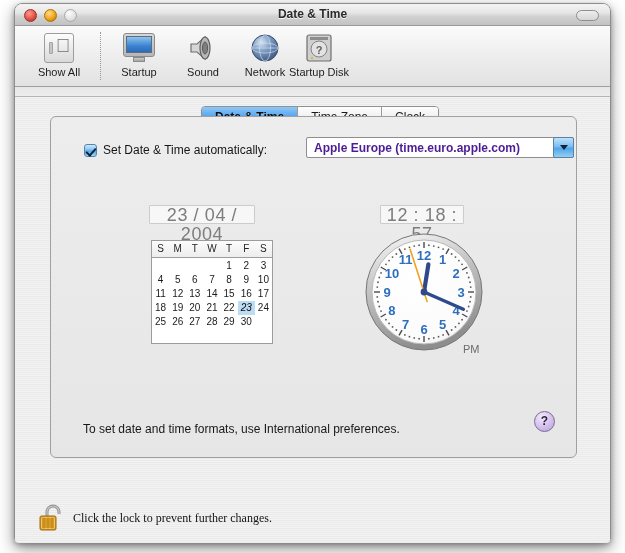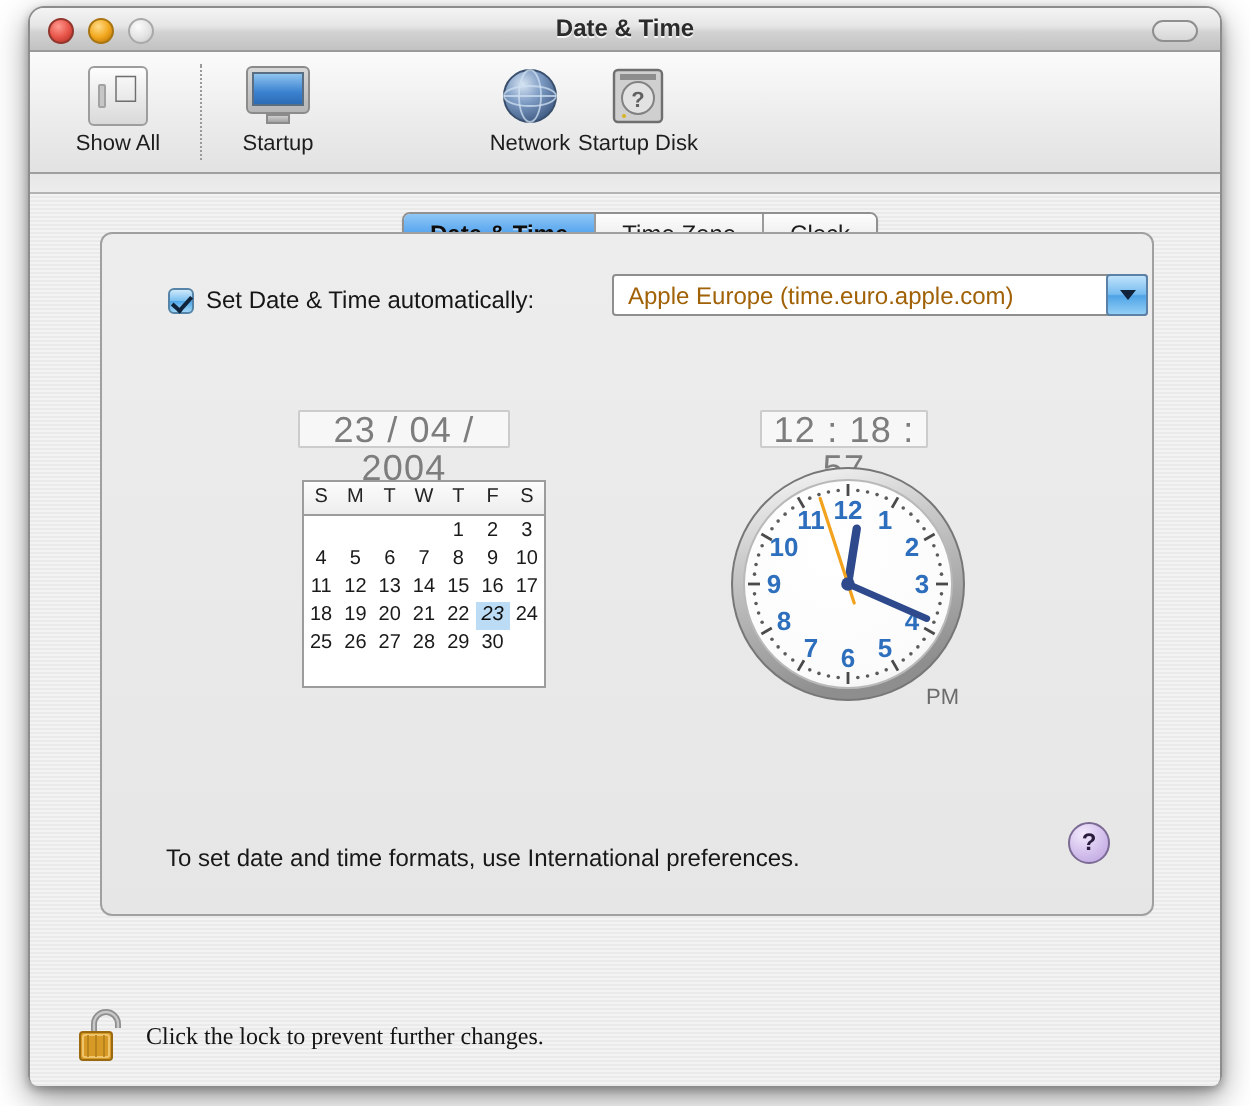--- a/index.html
+++ b/index.html
@@ -274,24 +274,25 @@
     height: 21px;
     border: 1px solid #8e8e8e;
     border-radius: 2px;
     background: #ffffff;
     box-sizing: border-box;
     display: flex;
     align-items: center;
   }
   .combo-value {
     font-size: 12px;
-    color: #a16207;
+    color: #4c1d95;
     padding-left: 7px;
     white-space: nowrap;
     overflow: hidden;
+    font-weight: bold;
   }
   .combo-arrow {
     position: absolute;
     right: -1px; top: -1px;
     width: 21px; height: 21px;
     border: 1px solid #5b82a6;
     border-radius: 2px;
     background: linear-gradient(to bottom, #bfe2fa 0%, #76bcf1 48%, #4ea3e6 52%, #93cff5 100%);
     box-sizing: border-box;
     display: flex;
@@ -470,20 +471,30 @@
         <div class="tb-icon">
           <div class="icon-display">
             <div class="scr"></div>
             <div class="inner"></div>
             <div class="foot"></div>
           </div>
         </div>
         <div class="tb-label">Startup</div>
       </div>
 
+      <div class="tb-item" style="left:152px;">
+        <div class="tb-icon">
+          <svg class="icon-sound" viewBox="0 0 32 30">
+            <path d="M4 11 h6 l8 -7 v22 l-8 -7 h-6 z" fill="#d6d6d6" stroke="#6f6f6f" stroke-width="1.2"></path>
+            <ellipse cx="18" cy="15" rx="5" ry="11" fill="#b8b8b8" stroke="#5d5d5d" stroke-width="1.2"></ellipse>
+            <ellipse cx="18" cy="15" rx="2.6" ry="6" fill="#7e7e7e" stroke="#4b4b4b" stroke-width="0.8"></ellipse>
+          </svg>
+        </div>
+        <div class="tb-label">Sound</div>
+      </div>
 
       <div class="tb-item" style="left:214px;">
         <div class="tb-icon">
           <svg class="icon-network" viewBox="0 0 30 30">
             <defs>
               <radialGradient id="netg" cx="36%" cy="28%" r="78%">
                 <stop offset="0%" stop-color="#d7e4f2"></stop>
                 <stop offset="45%" stop-color="#7e9cc4"></stop>
                 <stop offset="100%" stop-color="#3d5880"></stop>
               </radialGradient>

